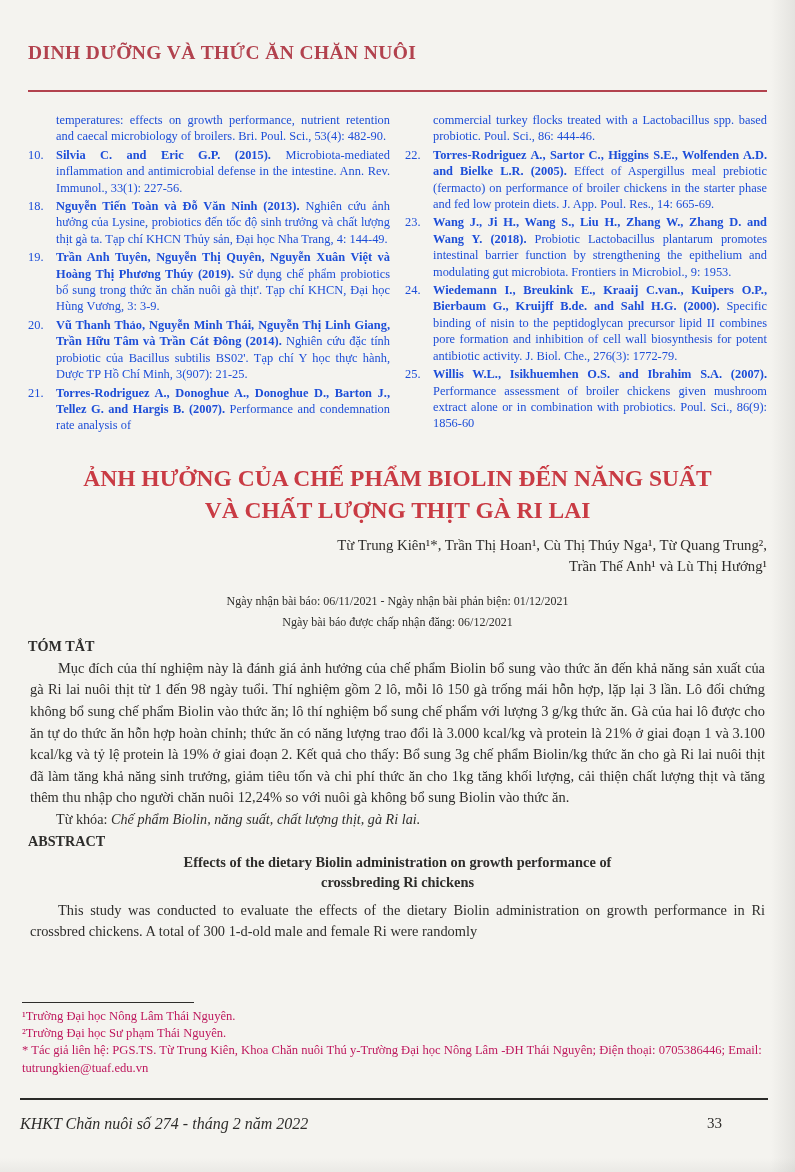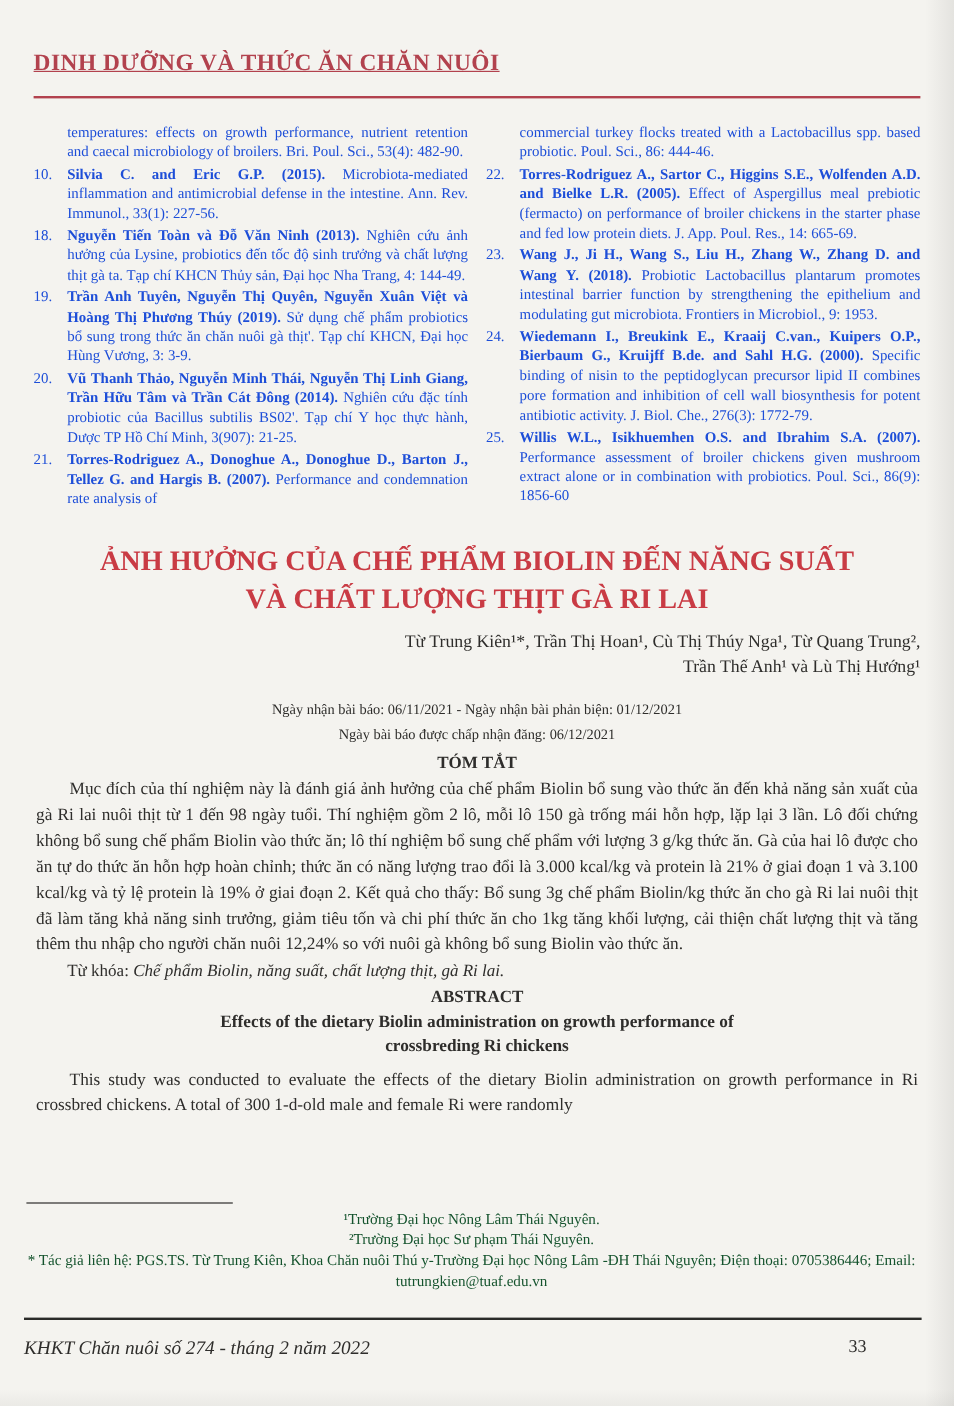--- a/index.html
+++ b/index.html
@@ -22,22 +22,21 @@
     pointer-events:none;
   }
   .page-inner { padding:42px 28px 0 28px; }
 
   .journal-header {
     color:#b2424e;
     font-weight:bold;
     font-size:19.5px;
     letter-spacing:0.4px;
     border-bottom:2.5px solid #b2424e;
-    padding-bottom:16px;
-    text-decoration:underline;
+    padding-bottom:26px;
   }
 
   .refs { display:flex; gap:15px; margin-top:20px; }
   .ref-col { flex:1; font-size:12.4px; line-height:16.4px; text-align:justify; color:#1d4ed8; }
   .ref { position:relative; padding-left:28px; margin-bottom:2px; }
   .ref.no-num { }
   .ref-num { position:absolute; left:0; top:0; }
   .ref-body b { font-weight:bold; }
 
   .article-title {
@@ -52,21 +51,21 @@
   .authors {
     margin-top:9px;
     padding-left:210px;
     text-align:right;
     font-size:14.8px;
     line-height:21px;
   }
 
   .dates { text-align:center; font-size:12px; line-height:21px; margin-top:14px; }
 
-  .section-heading { text-align:center; font-weight:bold; font-size:14.2px; margin-top:5px;font-family:Liberation Serif, serif; }
+  .section-heading { text-align:left; font-weight:bold; font-size:14.2px; margin-top:5px;font-family:Liberation Serif, serif; }
 
   .abstract-vn {
     margin:3px 2px 0 2px;
     text-align:justify;
     font-size:14.4px;
     line-height:21.6px;
   }
   .indent { text-indent:28px; }
 
   .keywords { margin-top:2px; text-indent:28px; font-size:14.2px; }
@@ -79,21 +78,21 @@
   .abstract-en {
     margin:7px 2px 0 2px;
     text-align:justify;
     font-size:14.4px;
     line-height:21.3px;
     text-indent:28px;
   }
 
   .footnotes {
     position:absolute; left:22px; top:1002px; width:742px;
-    font-size:12.6px; line-height:17.2px; color:#14532d;text-align:center;
+    font-size:12.6px; line-height:17.2px; color:#be185d;
   }
   .footnote-rule { width:172px; border-top:1.6px solid #2e2d2b; margin-bottom:5px; }
 
   .page-footer {
     position:absolute; left:20px; top:1098px; width:748px;
     border-top:2px solid #2a2a28;
   }
   .footer-row {
     display:flex; justify-content:space-between; align-items:flex-start;
     width:702px; padding-top:15px;

